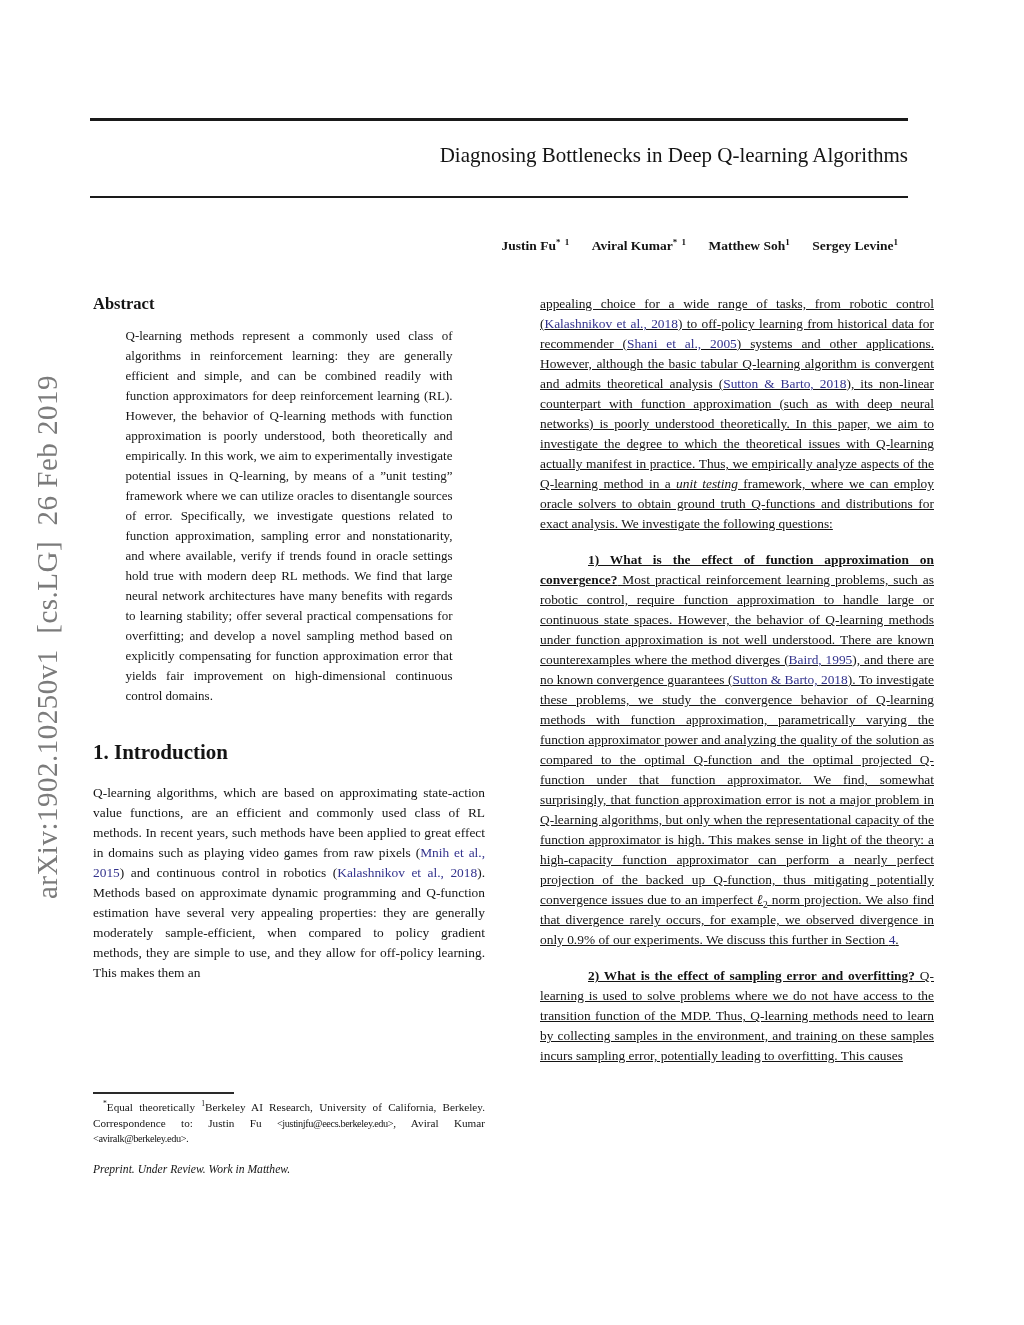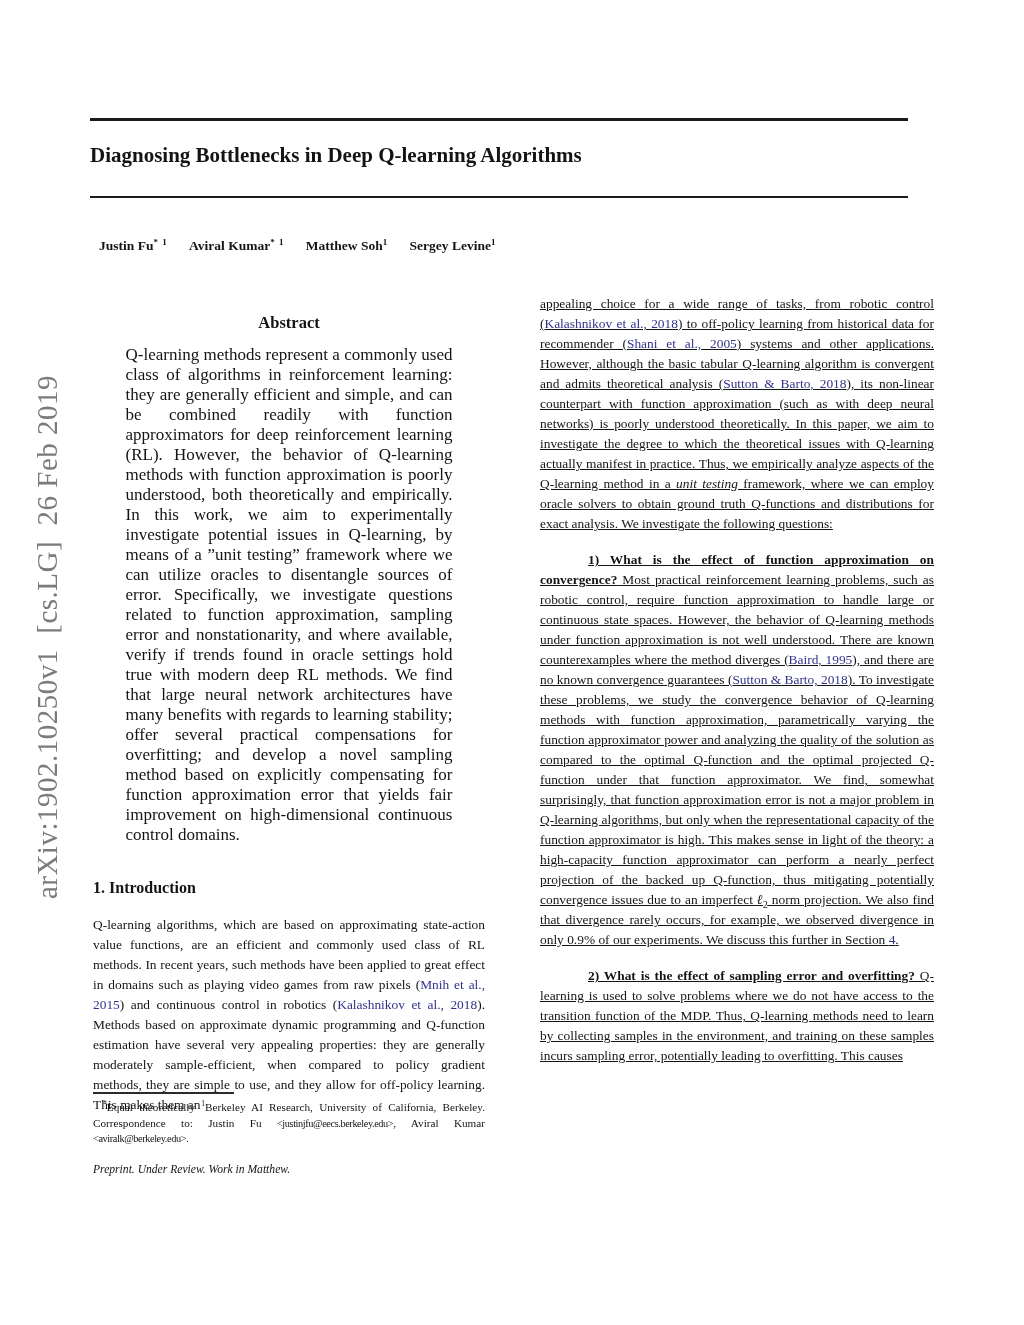--- a/index.html
+++ b/index.html
@@ -19,36 +19,36 @@
     transform: translate(-50%,-50%) rotate(-90deg);
     white-space: pre;
     font-size: 29px;
     color: var(--watermark);
     letter-spacing: 0.5px;
   }
   .rule-top { position:absolute; left:90px; top:118px; width:818px; height:3px; background:#1a1a1a; }
   .rule-mid { position:absolute; left:90px; top:196px; width:818px; height:2px; background:#1a1a1a; }
   .paper-title {
     position:absolute; left:90px; top:143px; width:818px;
-    text-align:left; font-size:21px; font-weight:bold;
+    text-align:right; font-size:21px; font-weight:normal;
   }
   .author-list {
     position:absolute; left:90px; top:236px; width:818px;
-    text-align:left; font-size:13.5px; font-weight:bold;
+    text-align:right; font-size:13.5px; font-weight:bold;
   }
   .author { margin: 0 9px; }
   .author-mark { vertical-align:super; font-size:9px; font-weight:bold; letter-spacing:1px; }
   .col-left  { position:absolute; left:93px;  top:294px; width:392px; }
   .col-right { position:absolute; left:540px; top:294px; width:394px;text-decoration:underline; }
-  .abstract-heading { text-align:center; font-size:16.5px; font-weight:bold; margin-bottom:12px;margin-top:19px; }
+  .abstract-heading { font-size:16.5px; font-weight:bold; margin-bottom:12px; }
   .abstract-body {
     width:327px; margin:0 auto;
-    font-size:17px; line-height:20px; text-align:justify;
+    font-size:13px; line-height:20px; text-align:justify;
   }
-  .section-heading { font-size:16px; font-weight:bold; margin-top:34px; margin-bottom:18px; }
+  .section-heading { font-size:21px; font-weight:bold; margin-top:34px; margin-bottom:18px; }
   .bodypar { font-size:13.4px; line-height:20px; text-align:justify; margin-bottom:16px; }
   .footnote-block { position:absolute; left:93px; top:1092px; width:392px; }
   .footnote-rule { width:141px; height:2px; background:#2a2a2a; margin-bottom:6px; }
   .footnote-text { font-size:11.2px; line-height:15.6px; text-align:justify; text-indent:10px; }
   .preprint-notice { font-style:italic; font-size:11.6px; margin-top:16px; }
   .seg-link { color: var(--link); }
   .seg-italic { font-style: italic; }
   .seg-bold { font-weight: bold; margin-left: 48px; }
   .seg-mono { font-family:Liberation Serif, serif; font-size:0.92em; letter-spacing:-0.4px; }
   .seg-sup { vertical-align:super; font-size:0.68em; line-height:0; }

